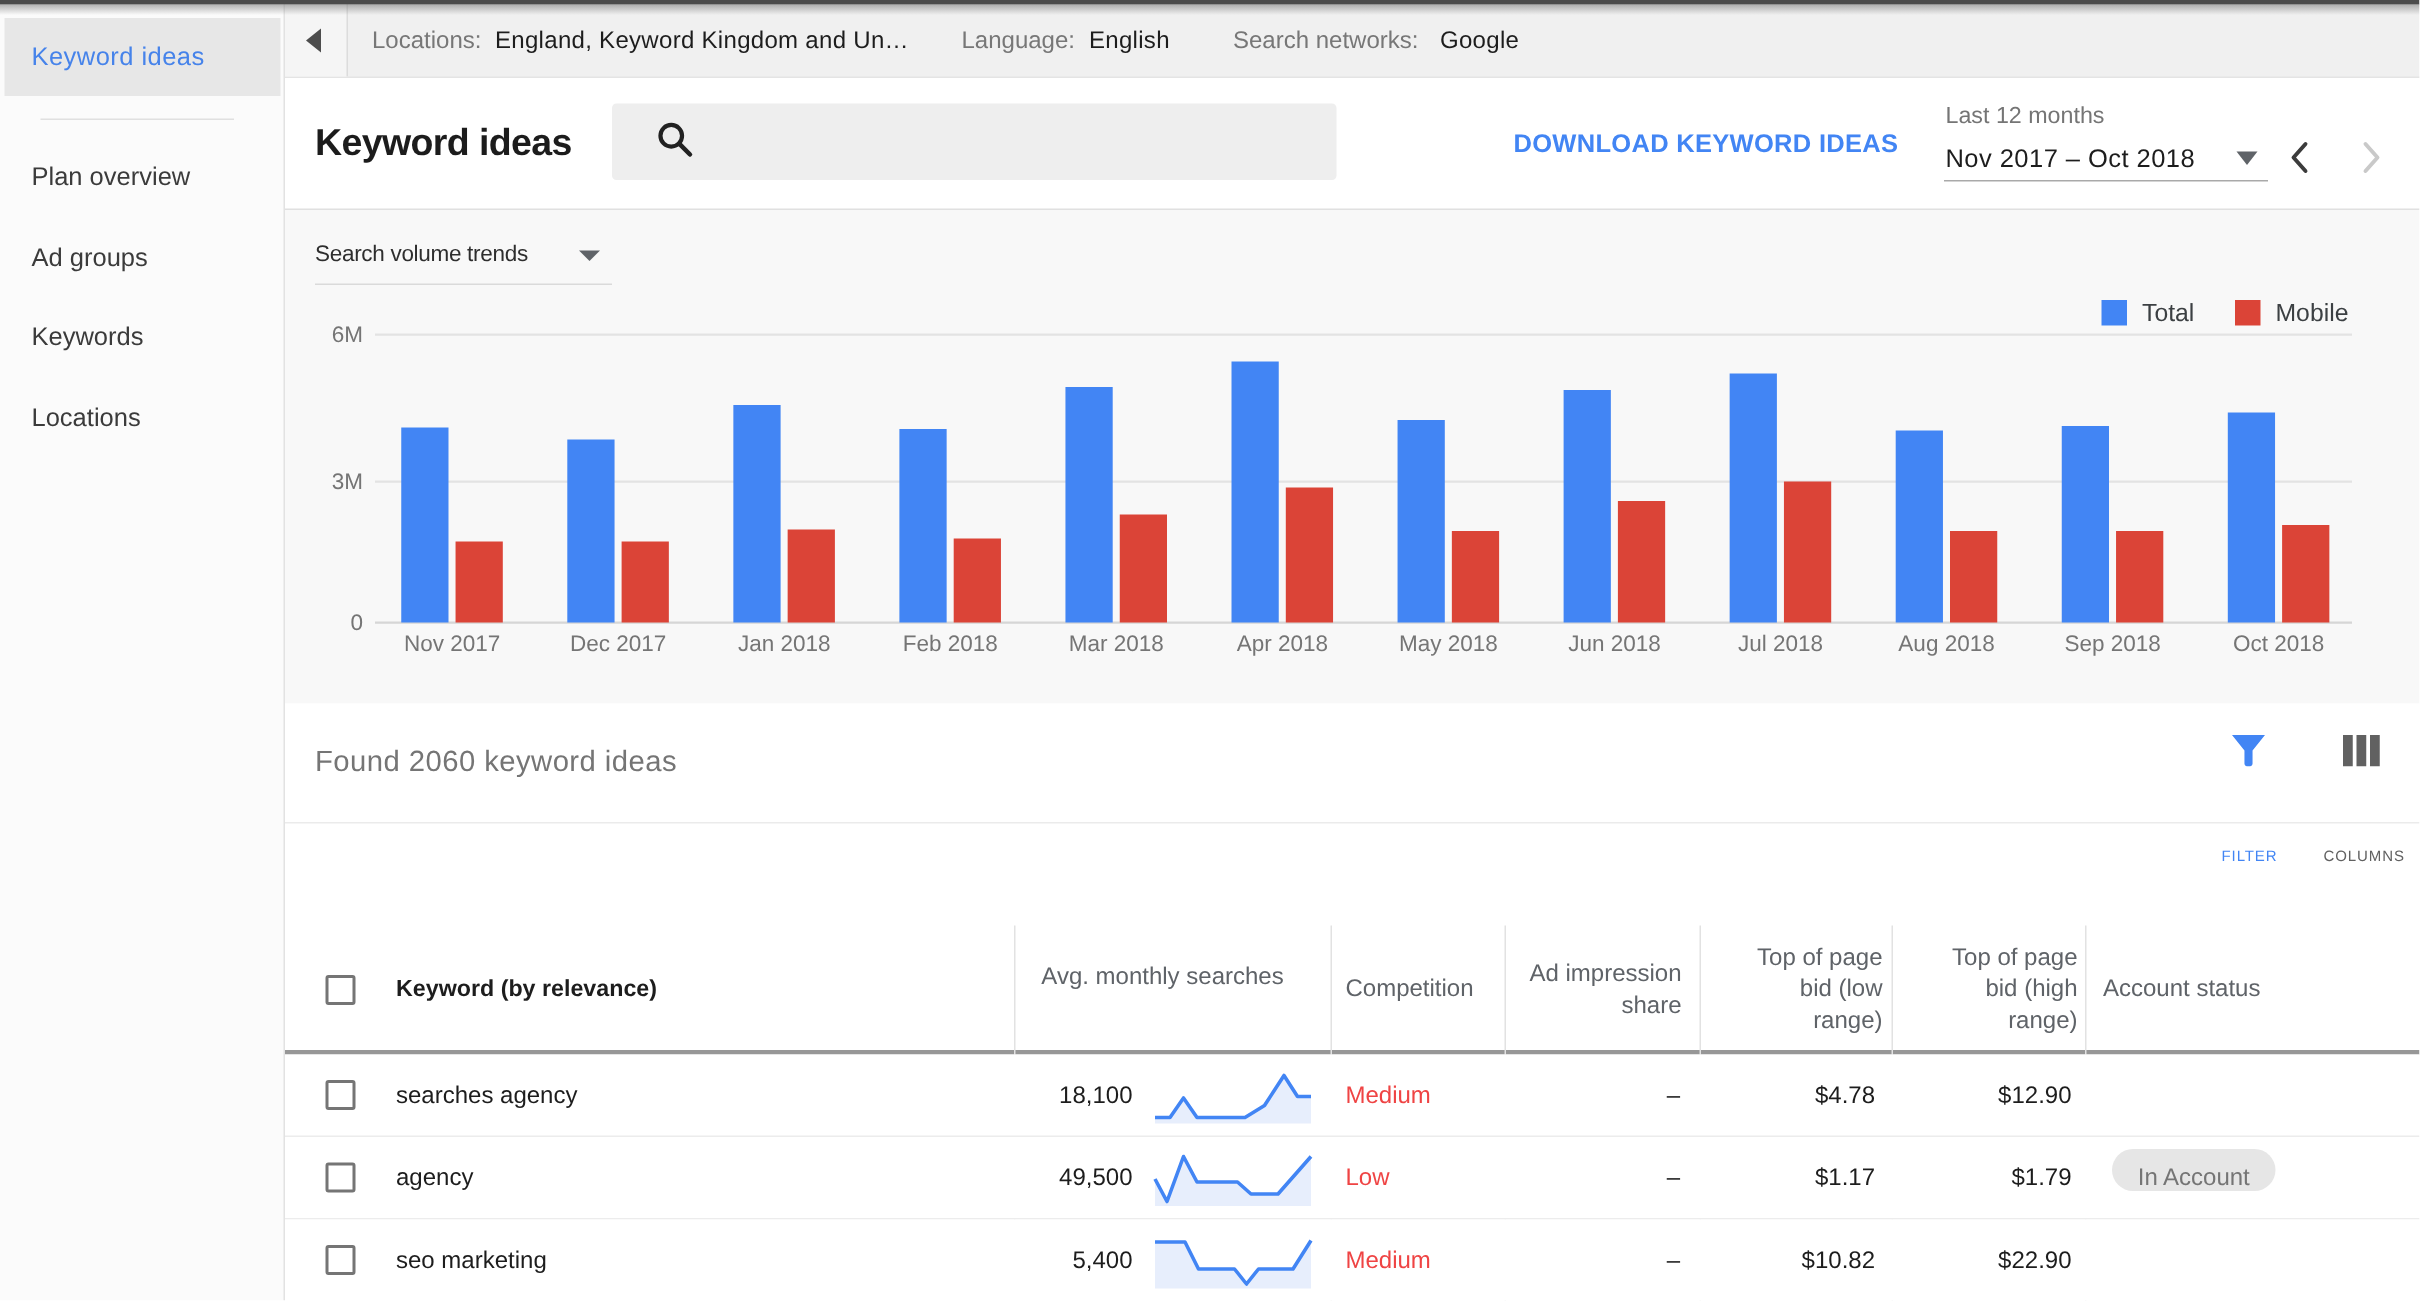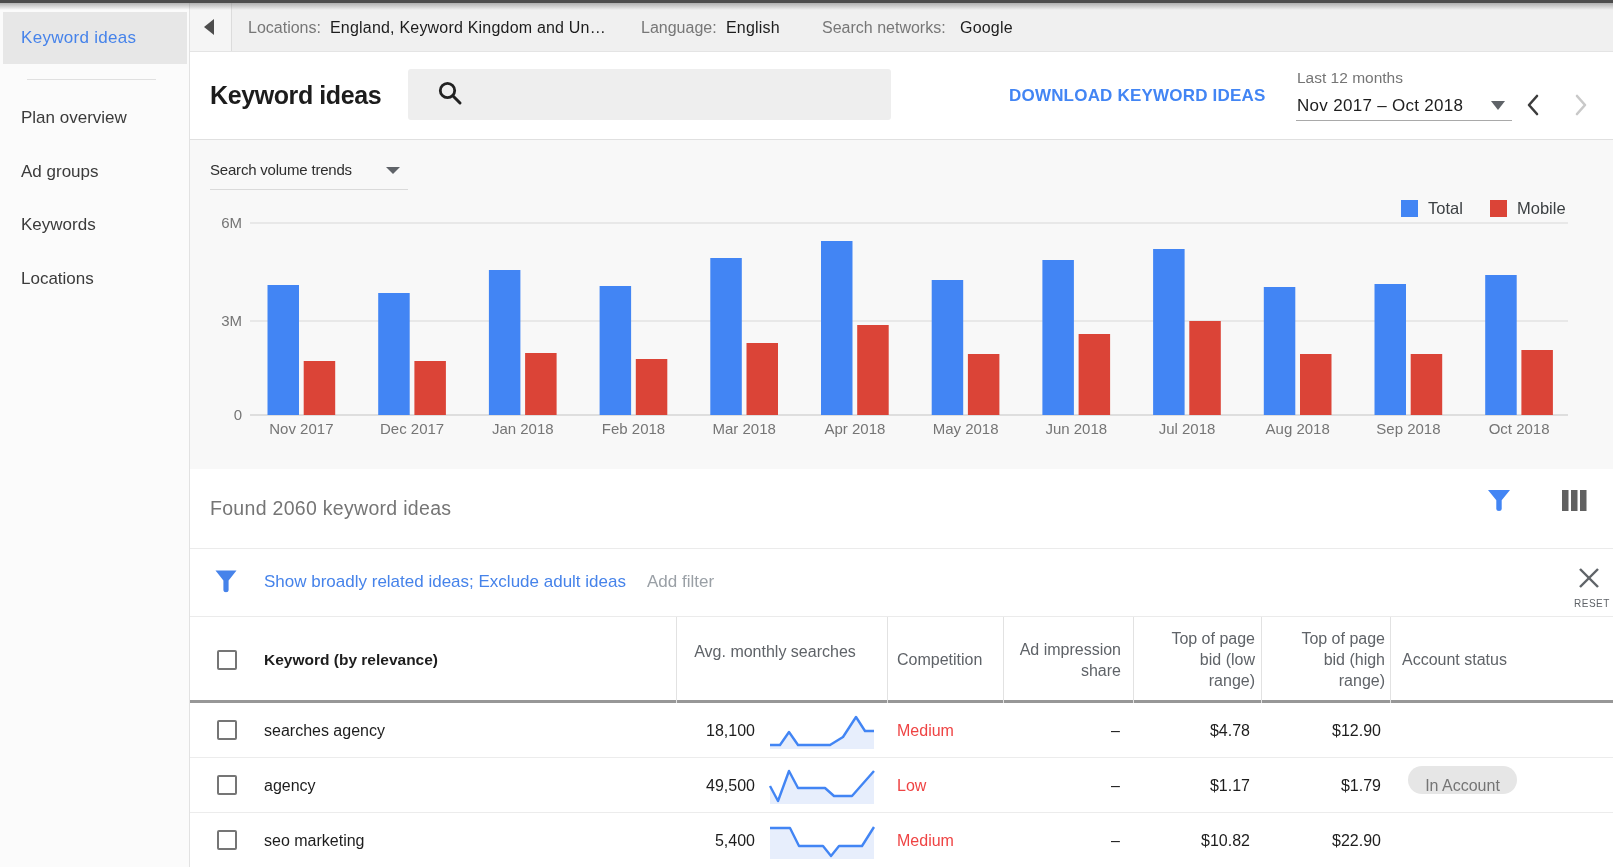--- a/index.html
+++ b/index.html
@@ -167,32 +167,20 @@
     </svg>
     <div class="iconlabel" style="left:1291px;top:53px;color:#4285f4;">FILTER</div>
     <svg style="position:absolute;left:1372px;top:21px;" width="26" height="21" viewBox="0 0 26 21">
       <rect x="0" y="0" width="6.5" height="21" fill="#616161"></rect>
       <rect x="9" y="0" width="6.5" height="21" fill="#616161"></rect>
       <rect x="18" y="0" width="6.5" height="21" fill="#616161"></rect>
     </svg>
     <div class="iconlabel" style="left:1359px;top:53px;color:#616161;">COLUMNS</div>
   </div>
 
-  <div class="abs" id="filterrow">
-    <svg style="position:absolute;left:25px;top:20px;" width="22" height="23" viewBox="0 0 22 23">
-      <path d="M0.5 0.5 L21.5 0.5 L13.6 10.6 L13.6 20.2 Q13.6 22.3 11 22.3 Q8.4 22.3 8.4 20.2 L8.4 10.6 Z" fill="#4683ea"></path>
-    </svg>
-    <div id="showbroadly">Show broadly related ideas; Exclude adult ideas</div>
-    <div id="addfilter">Add filter</div>
-    <svg style="position:absolute;left:1388px;top:17px;" width="22" height="22" viewBox="0 0 22 22">
-      <line x1="2" y1="2" x2="20" y2="20" stroke="#5f6368" stroke-width="2.4"></line>
-      <line x1="20" y1="2" x2="2" y2="20" stroke="#5f6368" stroke-width="2.4"></line>
-    </svg>
-    <div id="resetlbl">RESET</div>
-  </div>
 
   <div class="abs" id="thead">
     <div class="checkbox" style="left:27px;top:33px;"></div>
     <div class="hcell" style="left:74px;top:32px;font-weight:bold;font-size:15.5px;color:#1d1d1d;">Keyword (by relevance)</div>
     <div class="hcell" style="left:486px;top:24px;width:198px;text-align:center;">Avg. monthly searches</div>
     <div class="hcell" style="left:707px;top:32px;">Competition</div>
     <div class="hcell" style="left:820px;top:22px;width:111px;text-align:right;">Ad impression<br>share</div>
     <div class="hcell" style="left:950px;top:11px;width:115px;text-align:right;">Top of page<br>bid (low<br>range)</div>
     <div class="hcell" style="left:1080px;top:11px;width:115px;text-align:right;">Top of page<br>bid (high<br>range)</div>
     <div class="hcell" style="left:1212px;top:32px;">Account status</div>

